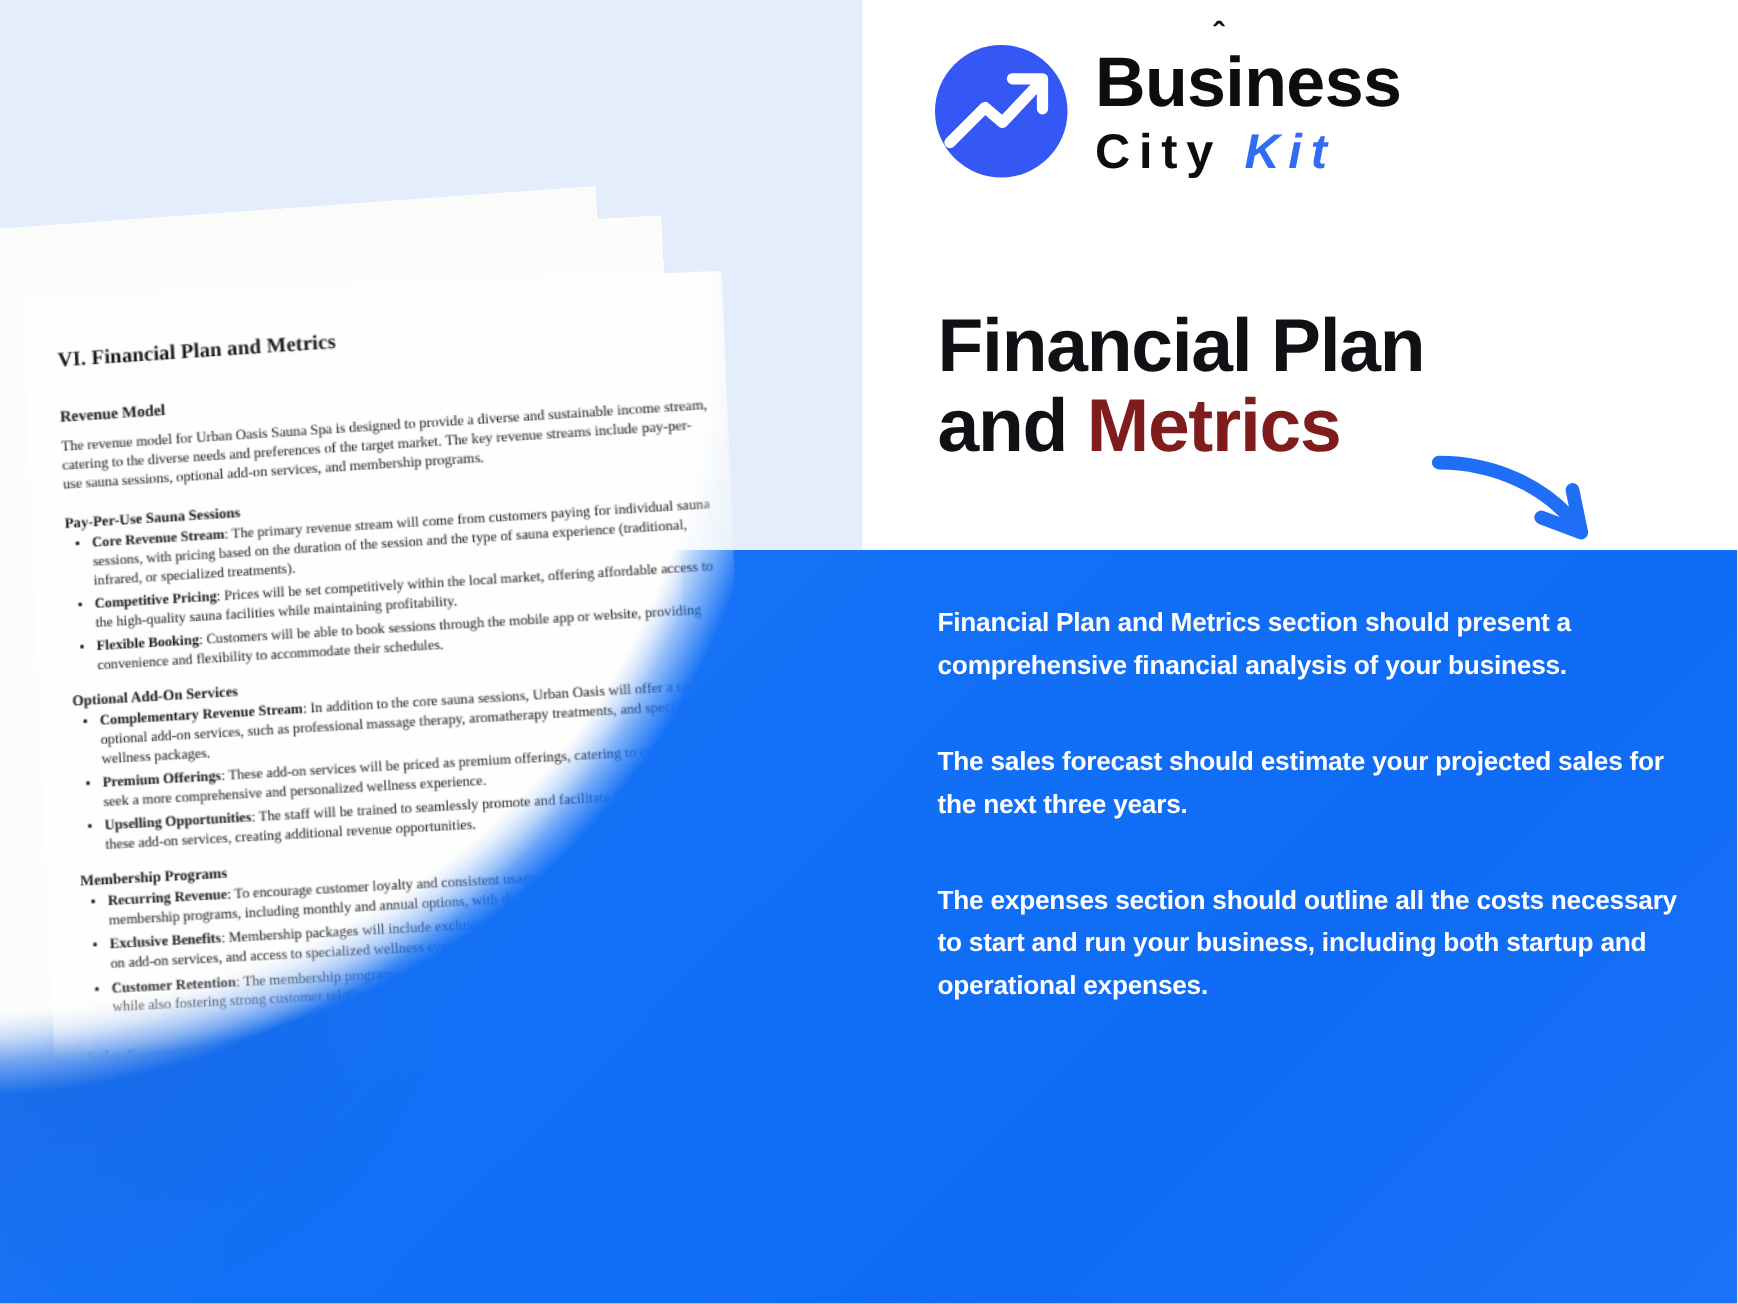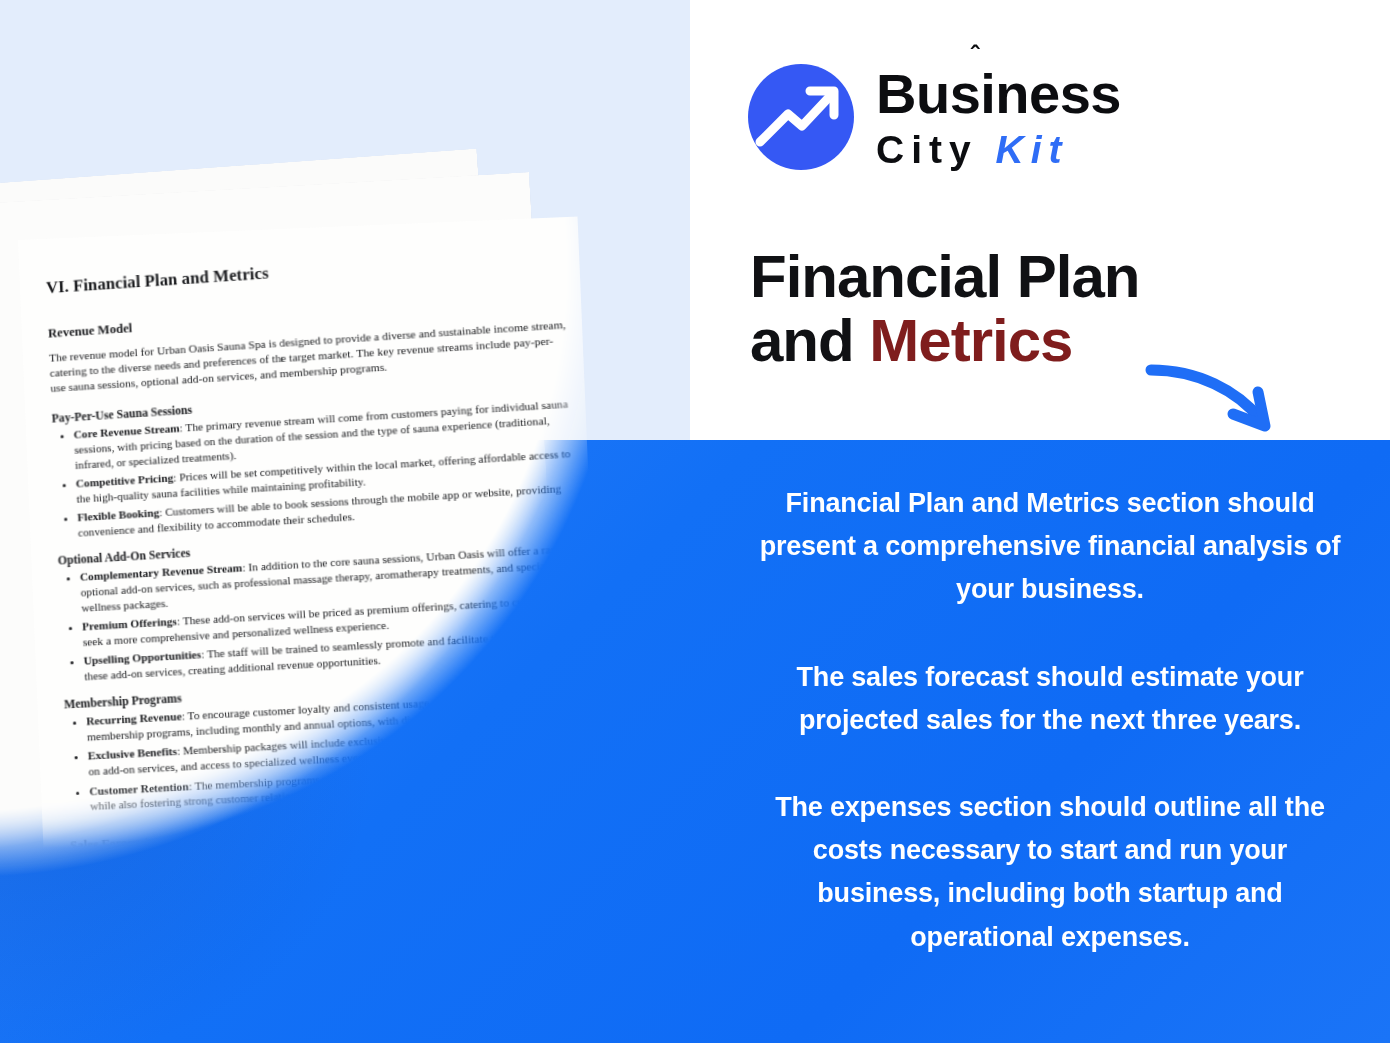--- a/index.html
+++ b/index.html
@@ -79,21 +79,21 @@
   .doc-h1{font-size:16.5px;font-weight:bold;letter-spacing:.1px;margin:0 0 28px 0;}
   .doc-h2{font-size:12.6px;font-weight:bold;margin:0 0 9px 0;}
   .doc-p{font-size:11.4px;line-height:1.33;margin:0 0 16px 0;text-align:left;}
   .doc-h3{font-size:11.6px;font-weight:bold;margin:0 0 3px 0;}
   ul.doc-ul{margin:0 0 13px 0;padding-left:21px;list-style:disc;}
   ul.doc-ul li{font-size:11.2px;line-height:1.3;margin-bottom:4px;}
   ul.doc-ul li b{font-weight:bold;}
   .sf-block{margin-top:22px;}
 
   
-  .logo{position:absolute;left:748px;top:64px;display:flex;align-items:center;gap:22px;}
+  .logo{position:absolute;left:748px;top:36px;display:flex;align-items:center;gap:22px;}
   .logo-mark{width:106px;height:106px;border-radius:50%;background:#3558f4;position:relative;flex:0 0 auto;}
   .logo-mark svg{position:absolute;left:0;top:0;}
   .logo-word{display:flex;flex-direction:column;line-height:1;}
   .logo-business{
     font-size:56px;font-weight:bold;color:#0c0d10;letter-spacing:-0.5px;
     font-family:"Liberation Sans", sans-serif;
   }
   .logo-line2{
     margin-top:8px;font-size:39px;font-weight:bold;letter-spacing:7px;
     font-family:"Liberation Sans", sans-serif;color:#0c0d10;
@@ -105,23 +105,22 @@
     position:absolute;left:750px;top:245px;width:600px;
     font-size:60px;font-weight:bold;line-height:1.07;color:#101114;
     letter-spacing:-1px;
   }
   .headline .accent{color:#7f1d1d;}
   .arrow{position:absolute;left:1145px;top:352px;width:150px;height:86px;}
 
   
   .copy{
     position:absolute;left:750px;top:482px;width:600px;
-    color:#ffffff;font-size:27px;font-weight:bold;line-height:1.6;
+    color:#ffffff;font-size:21px;font-weight:bold;line-height:1.6;
     letter-spacing:-0.2px;
-    text-align:center;
   }
   .copy p{margin:0 0 44px 0;}
   .copy p:last-child{margin-bottom:0;}
 </style>
 </head>
 <body>
 
 <div id="stage">
 
   <div class="bg-lightblue"></div>

